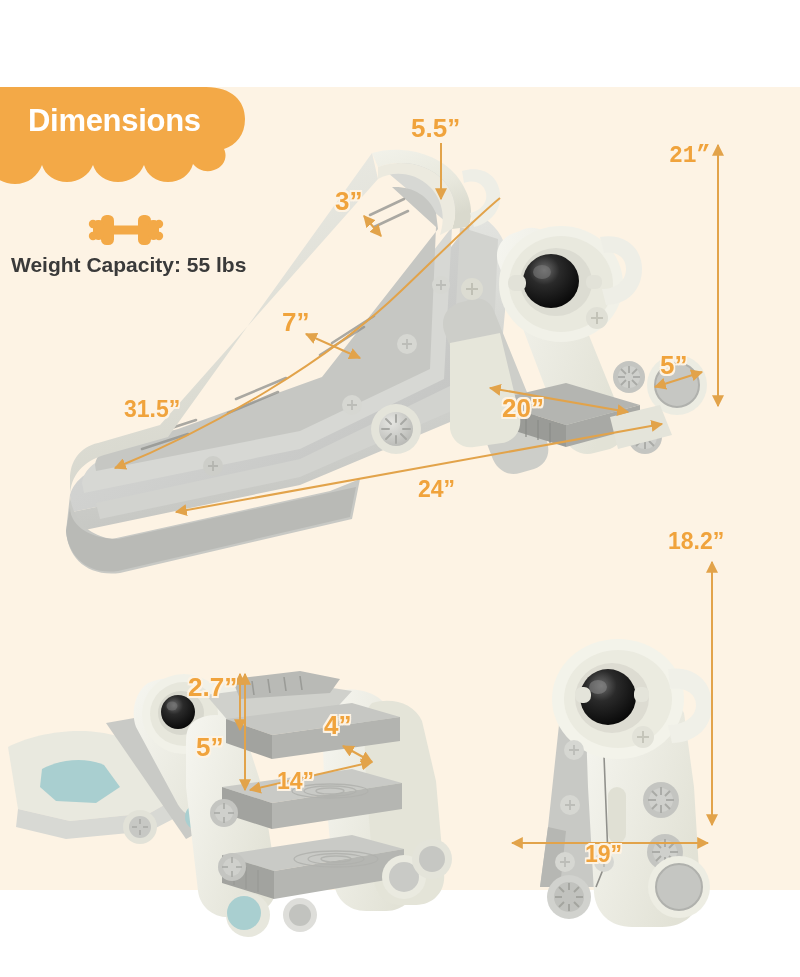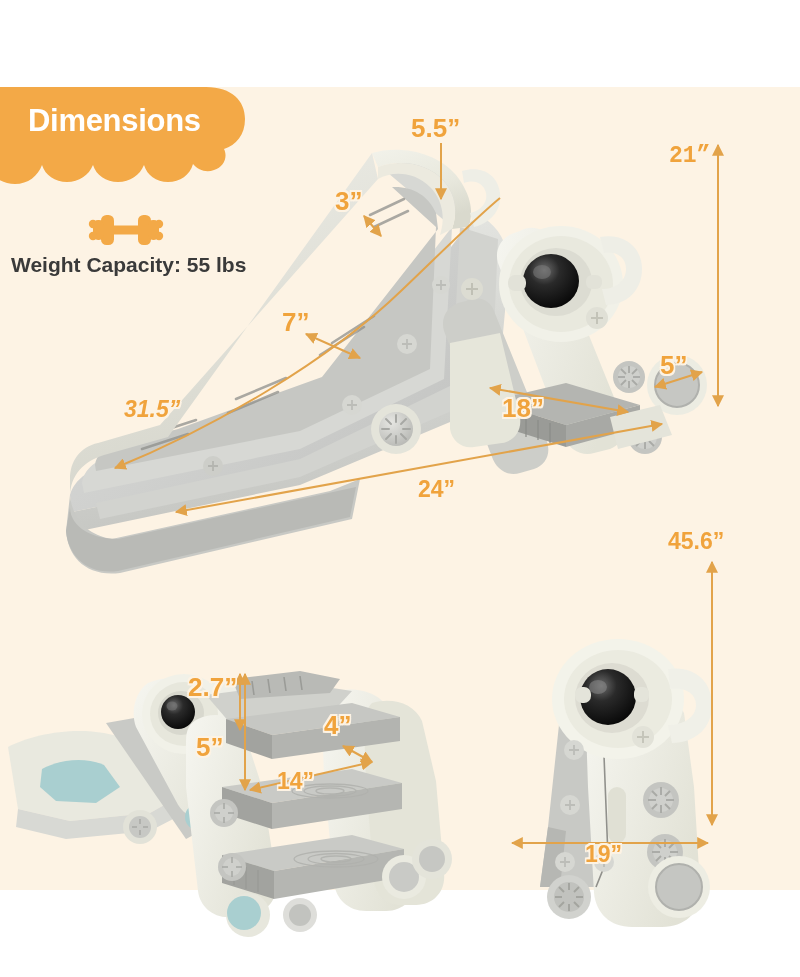--- a/index.html
+++ b/index.html
@@ -542,27 +542,27 @@
         <circle cx="74" cy="16" r="4.2"></circle>
         <circle cx="74" cy="28" r="4.2"></circle>
       </g>
     </svg>
   </div>
   <div class="weight-text">Weight Capacity: 55 lbs</div>
 
   <div class="dim" style="left:411px;top:113px;">5.5”</div>
   <div class="dim" style="left:335px;top:186px;">3”</div>
   <div class="dim" style="left:282px;top:307px;">7”</div>
-  <div class="dim lg" style="left:124px;top:396px;font-style:italic;">31.5”</div>
+  <div class="dim lg" style="left:124px;top:396px;">31.5”</div>
   <div class="dim lg" style="left:418px;top:476px;">24”</div>
   <div class="dim lg" style="left:669px;top:143px;font-family:Liberation Mono, monospace;">21”</div>
-  <div class="dim" style="left:502px;top:393px;">18”</div>
+  <div class="dim" style="left:502px;top:393px;">20”</div>
   <div class="dim" style="left:660px;top:350px;">5”</div>
 
   <div class="dim" style="left:188px;top:672px;">2.7”</div>
   <div class="dim" style="left:196px;top:732px;">5”</div>
   <div class="dim" style="left:324px;top:710px;">4”</div>
   <div class="dim lg" style="left:277px;top:768px;">14”</div>
 
-  <div class="dim lg" style="left:668px;top:528px;">45.6”</div>
+  <div class="dim lg" style="left:668px;top:528px;">18.2”</div>
   <div class="dim lg" style="left:585px;top:841px;">19”</div>
 
 </div>
 
 </body></html>

